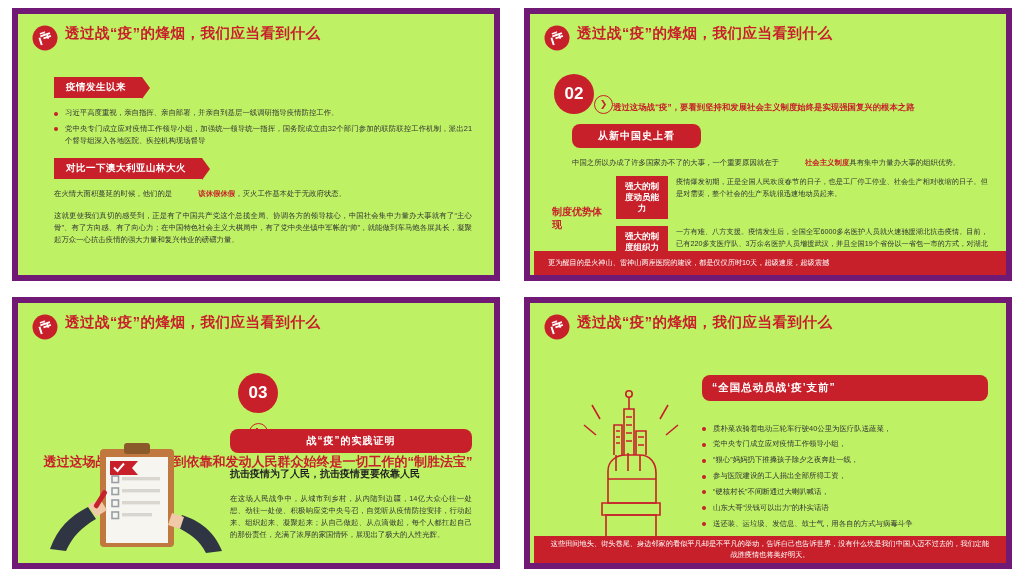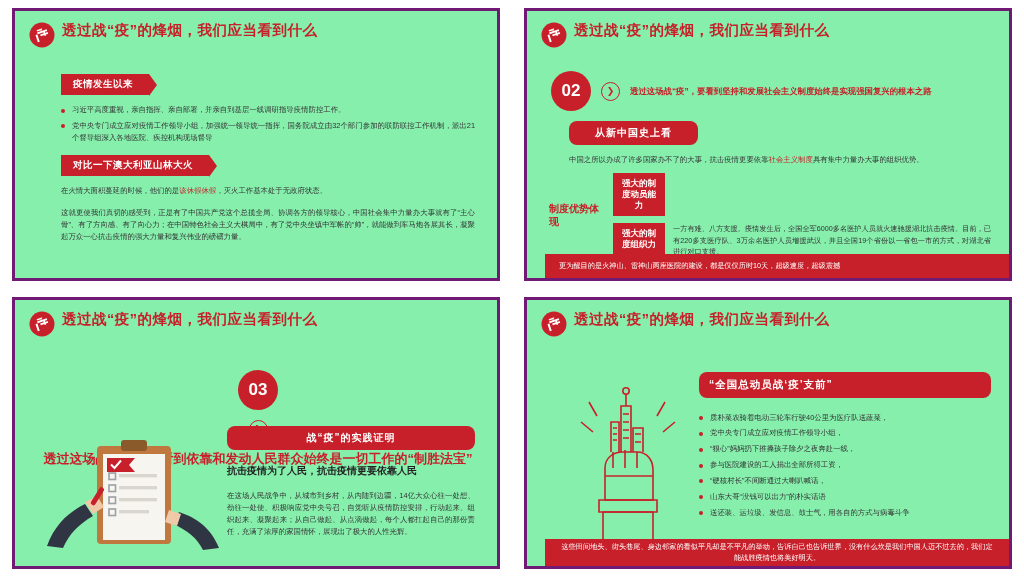--- a/index.html
+++ b/index.html
@@ -26,23 +26,23 @@
     background: #ffffff;
     overflow: hidden;
   }
   
   .frame {
     position: absolute;
     left: 12px;
     top: 8px;
     right: 12px;
     bottom: 8px;
-    border: 3px solid #701a75;
+    border: 6px solid #701a75;
     box-sizing: border-box;
-    background: #86efac;
+    background: #bef264;
   }
   .frame-inner {
     position: absolute;
     inset: 0;
     overflow: hidden;
   }
   
   .hdr {
     position: absolute;
     left: 14px;
@@ -97,21 +97,21 @@
     padding: 5px 26px;
     border-radius: 8px;
     letter-spacing: 1px;
   }
   .para {
     font-size: 7.4px;
     color: #333333;
     line-height: 1.65;
     text-align: justify;
   }
-  .para .hl { color: #c8202a; font-weight: normal; }
+  .para .hl { color: #c8202a; font-weight: bold; margin-left: 26px; }
   ul.bul {
     list-style: none;
     margin: 0;
     padding: 0;
   }
   ul.bul li {
     position: relative;
     padding-left: 11px;
     font-size: 7.4px;
     color: #333333;
@@ -149,21 +149,21 @@
     border: 1.4px solid #c8202a;
     display: flex;
     align-items: center;
     justify-content: center;
     color: #c8202a;
     font-size: 9px;
     line-height: 1;
   }
   .redbar-bottom {
     position: absolute;
-    left: 18px;
+    left: 4px;
     right: 0;
     bottom: 0;
     background: #c8202a;
     color: #fff;
     font-size: 7.2px;
     line-height: 1.6;
     padding: 6px 14px;
     box-sizing: border-box;
   }
   
@@ -229,21 +229,21 @@
                 <path d="M8.0 10.5 L17.6 7.3 L18.2 9.0 L8.7 12.2 Z"></path>
                 <rect x="7.6" y="12.6" width="2.0" height="7.6" transform="rotate(-18 8.6 16.4)"></rect>
                 <path d="M11.2 12.6 L18.6 10.1 L19.2 11.7 L11.8 14.2 Z"></path>
                 <path d="M15.6 9.0 L17.1 13.6 L15.6 14.1 L14.1 9.5 Z"></path>
               </g>
             </svg>
           </div>
           <div class="hdr-title">透过战“疫”的烽烟，我们应当看到什么</div>
         </div>
 
-        <div style="position:absolute;left:46px;top:62px;right:22px;">
+        <div style="position:absolute;left:36px;top:62px;right:22px;">
           <div class="band arrow">疫情发生以来</div>
 
           <ul class="bul" style="margin-top:9px;">
             <li>习近平高度重视，亲自指挥、亲自部署，并亲自到基层一线调研指导疫情防控工作。</li>
             <li>党中央专门成立应对疫情工作领导小组，加强统一领导统一指挥，国务院成立由32个部门参加的联防联控工作机制，派出21个督导组深入各地医院、疾控机构现场督导</li>
           </ul>
 
           <div class="band arrow" style="margin-top:7px;">对比一下澳大利亚山林大火</div>
 
           <p class="para" style="margin:9px 0 0 0;">
@@ -269,41 +269,42 @@
                 <path d="M8.0 10.5 L17.6 7.3 L18.2 9.0 L8.7 12.2 Z"></path>
                 <rect x="7.6" y="12.6" width="2.0" height="7.6" transform="rotate(-18 8.6 16.4)"></rect>
                 <path d="M11.2 12.6 L18.6 10.1 L19.2 11.7 L11.8 14.2 Z"></path>
                 <path d="M15.6 9.0 L17.1 13.6 L15.6 14.1 L14.1 9.5 Z"></path>
               </g>
             </svg>
           </div>
           <div class="hdr-title">透过战“疫”的烽烟，我们应当看到什么</div>
         </div>
 
-        <div style="position:absolute;left:24px;top:60px;right:20px;display:flex;align-items:center;gap:10px;">
+        <div style="position:absolute;left:24px;top:60px;right:20px;display:flex;align-items:flex-end;">
           <div class="numcircle">02</div>
           <div class="arrow-circle">❯</div>
           <div style="font-size:8.4px;font-weight:bold;color:#c8202a;line-height:1.5;flex:1;">
             <span>透过这场战“疫”</span><span>，要看到坚持和发展社会主义制度始终是实现强国复兴的根本之路</span>
           </div>
         </div>
 
         <div style="position:absolute;left:42px;top:110px;right:20px;">
           <div class="band-wide">从新中国史上看</div>
           <p class="para" style="margin:9px 0 0 0;">
-            <span>中国之所以办成了许多国家办不了的大事，抗击疫情更要依靠</span><span class="hl">社会主义制度</span><span>具有集中力量办大事的组织优势。</span>
+            <span>中国之所以办成了许多国家办不了的大事，一个重要原因就在于</span><span class="hl">社会主义制度</span><span>具有集中力量办大事的组织优势。</span>
           </p>
         </div>
 
         <div style="position:absolute;left:22px;top:162px;right:18px;">
           <div class="s2-grid">
             <div class="s2-left-label">制度优势体现</div>
             <div style="flex:1;">
               <div class="s2-grid" style="margin-bottom:7px;">
                 <div class="cap-red">强大的制度动员能力</div>
+                <div class="s2-text">疫情爆发初期，正是全国人民欢度春节的日子，也是工厂停工停业、社会生产相对收缩的日子。但是对需要，整个社会的生产系统很迅速地动员起来。</div>
               </div>
               <div class="s2-grid">
                 <div class="cap-red">强大的制度组织力</div>
                 <div class="s2-text">一方有难、八方支援。疫情发生后，全国全军6000多名医护人员就火速驰援湖北抗击疫情。目前，已有220多支医疗队、3万余名医护人员增援武汉，并且全国19个省份以一省包一市的方式，对湖北省进行对口支援。</div>
               </div>
             </div>
           </div>
         </div>
 
         <div class="redbar-bottom">更为醒目的是火神山、雷神山两座医院的建设，都是仅仅历时10天，超级速度，超级震撼</div>
@@ -424,21 +425,21 @@
               <path d="M70 42 h6 M70 50 h6 M70 58 h6 M70 66 h6"></path>
               <path d="M82 62 h6 M82 70 h6"></path>
 
               <path d="M40 60 L28 50 M44 44 L36 30 M104 44 L112 30 M110 60 L122 50"></path>
             </g>
           </svg>
         </div>
 
         <div style="position:absolute;left:172px;top:72px;right:18px;">
           <div class="band-wide" style="display:block;font-size:10.5px;padding:6px 10px;">“全国总动员战‘疫’支前”</div>
-          <ul class="bul" style="margin-top:14px;">
+          <ul class="bul" style="margin-top:22px;">
             <li>质朴菜农骑着电动三轮车行驶40公里为医疗队送蔬菜，</li>
             <li>党中央专门成立应对疫情工作领导小组，</li>
             <li>“狠心”妈妈扔下推搡孩子除夕之夜奔赴一线，</li>
             <li>参与医院建设的工人捐出全部所得工资，</li>
             <li>“硬核村长”不间断通过大喇叭喊话，</li>
             <li>山东大哥“没钱可以出力”的朴实话语</li>
             <li>送还装、运垃圾、发信息、鼓士气，用各自的方式与病毒斗争</li>
           </ul>
         </div>
 

